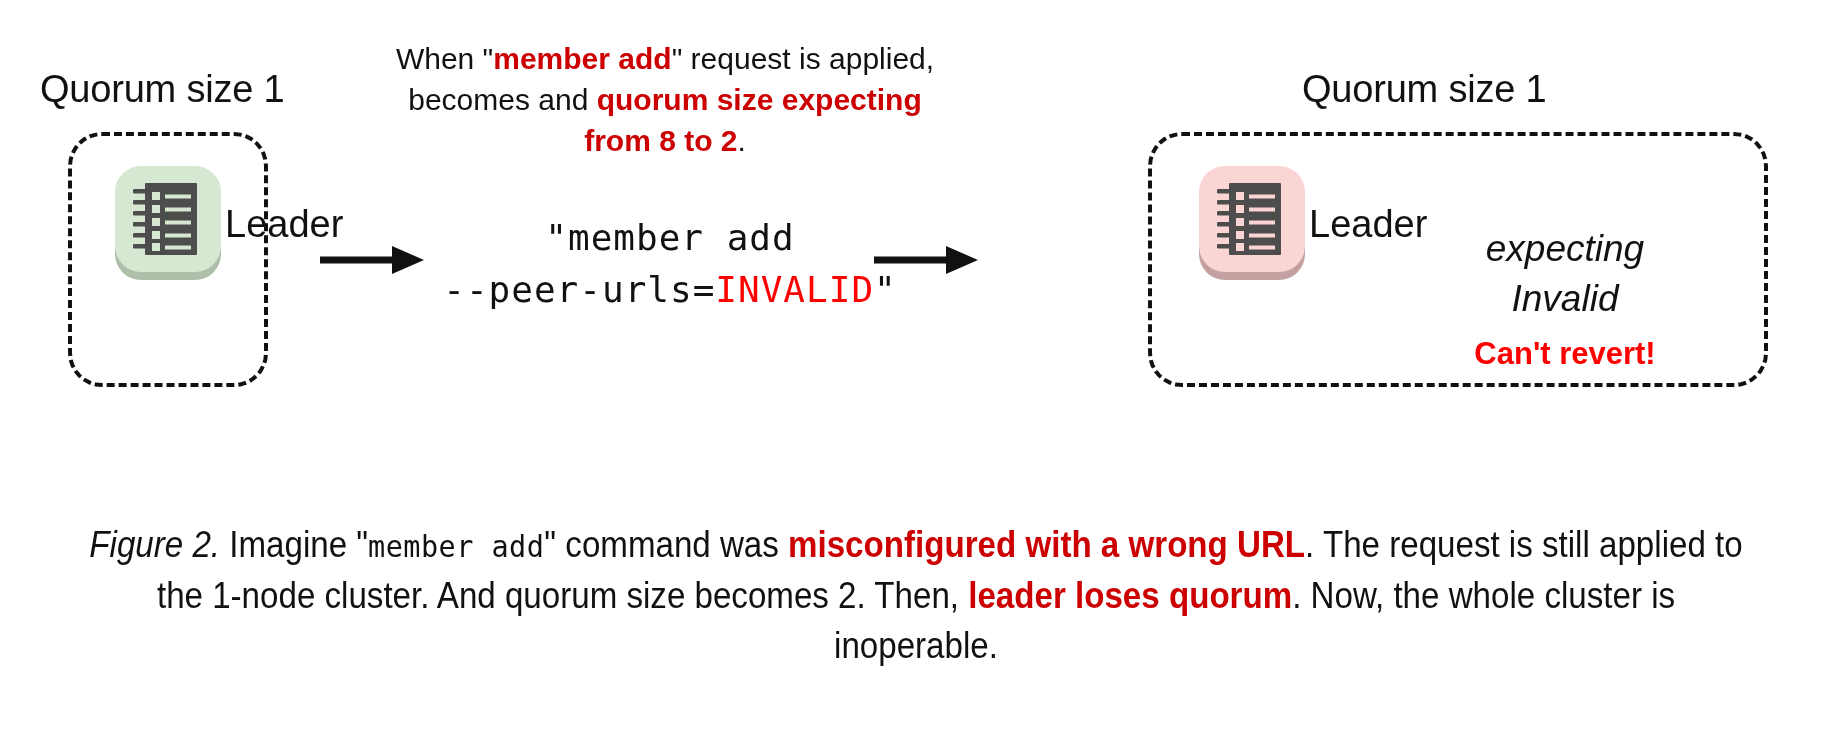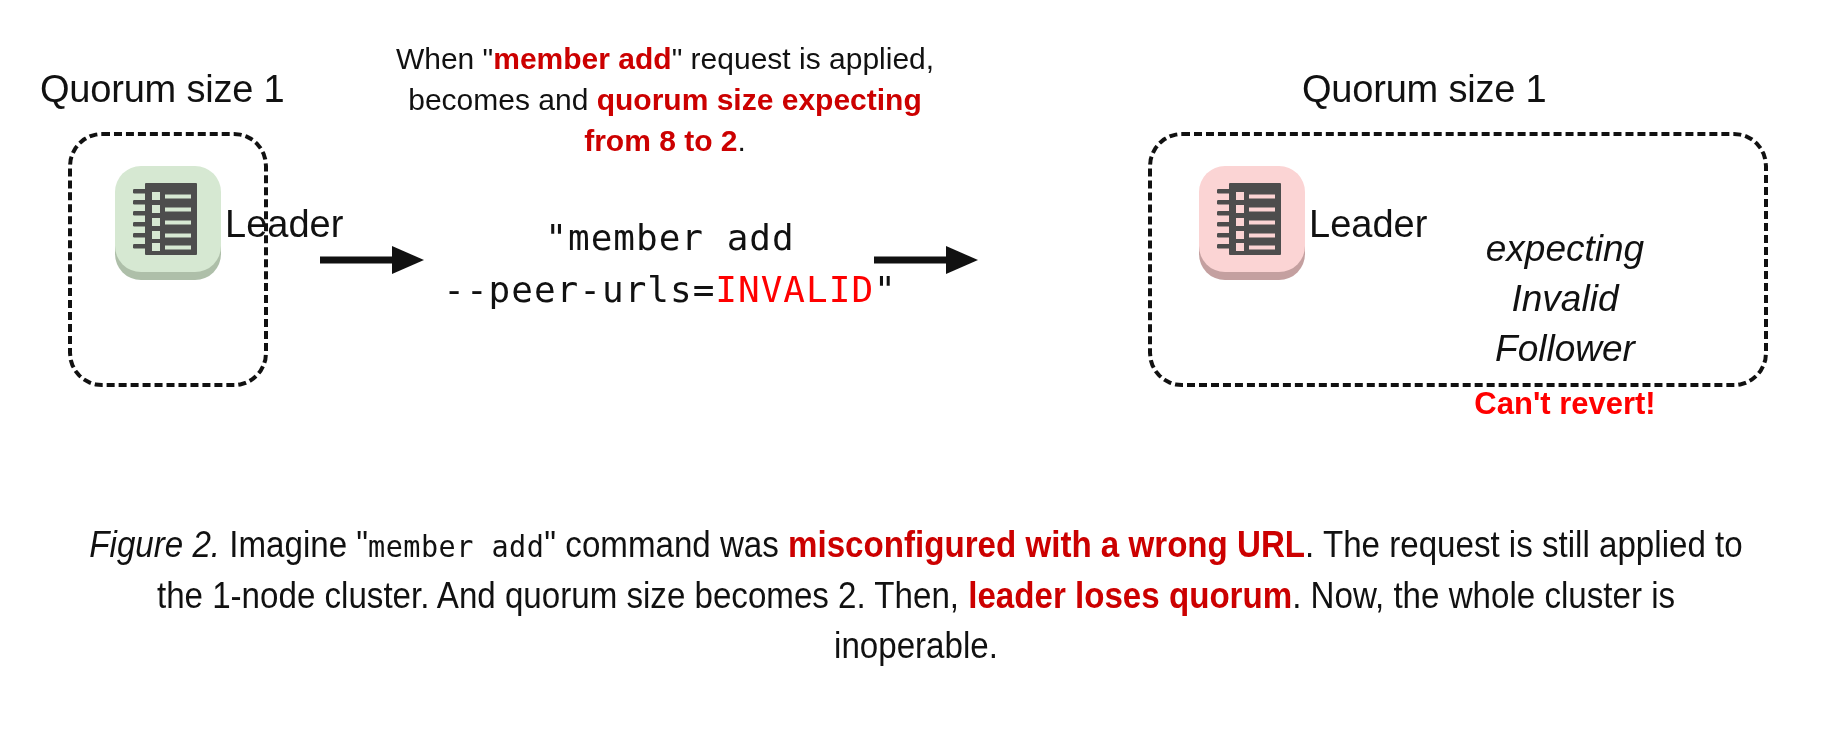--- a/index.html
+++ b/index.html
@@ -262,21 +262,20 @@
           </g>
         </svg>
       </div>
     </div>
     <div class="node-label">Leader</div>
   </div>
 
   <div class="status-stack" style="left:1400px; top:178px; width:330px;margin-top:46px;">
     <div class="status-line">expecting</div>
     <div class="status-line">Invalid</div>
-    <div class="status-line">Follower</div>
     <div class="status-alert">Can't revert!</div>
   </div>
 
   <div class="caption" style="top:520px;">
     <span class="fignum">Figure 2.</span><span> Imagine "</span><span class="mono">member add</span><span>" command was </span><span class="hl">misconfigured with a wrong URL</span><span>. The request is still applied to the 1-node cluster. And quorum size becomes 2. Then, </span><span class="hl">leader loses quorum</span><span>. Now, the whole cluster is inoperable.</span>
   </div>
 
 </div>
 
 </body></html>

